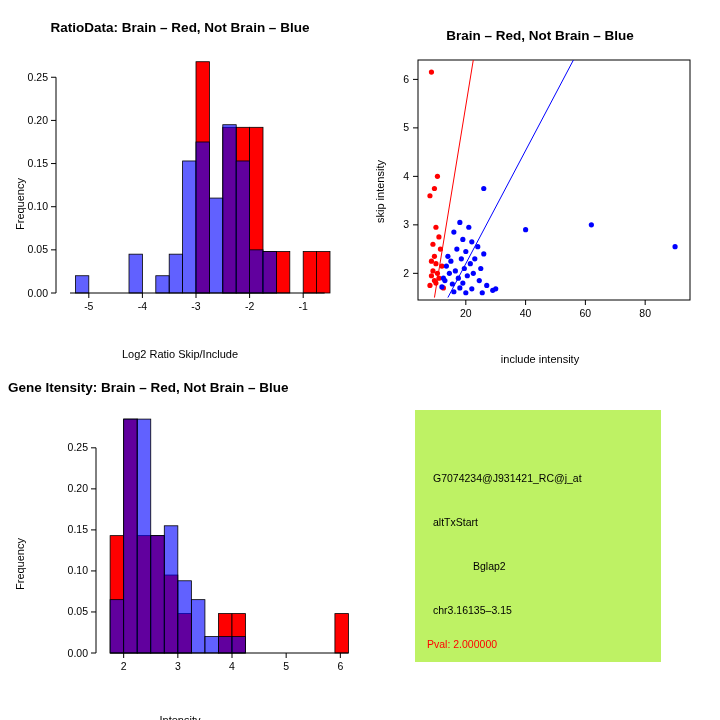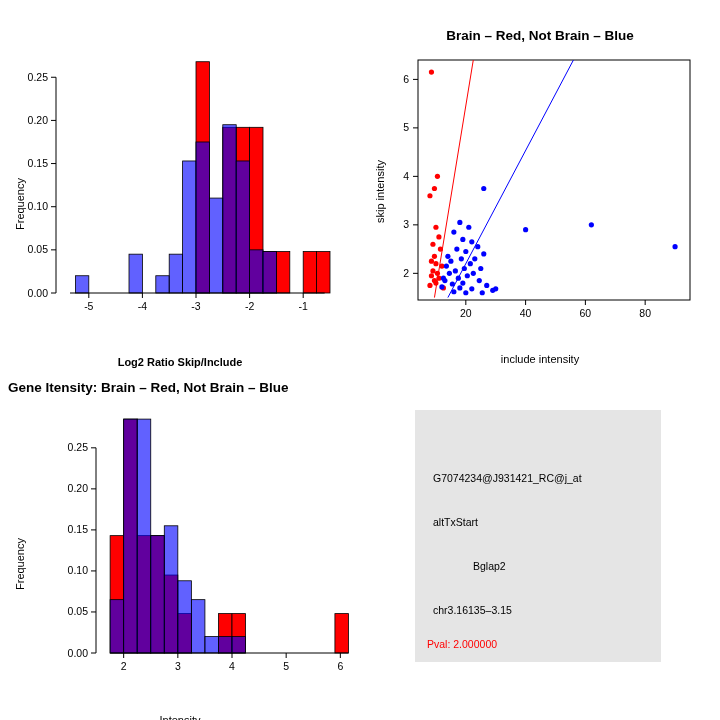--- a/index.html
+++ b/index.html
@@ -3,32 +3,33 @@
 <meta charset="utf-8">
 <style>
   html,body{margin:0;padding:0;background:#ffffff;}
   body{width:720px;height:720px;font-family:"Liberation Sans",sans-serif;color:#000;}
   #page{position:relative;width:720px;height:720px;overflow:hidden;}
   .panel{position:absolute;}
   .title{font-size:13.5px;font-weight:bold;text-align:center;white-space:nowrap;}
   .axlabel{font-size:11px;text-align:center;white-space:nowrap;}
   .vlabel{font-size:11px;white-space:nowrap;transform:rotate(-90deg);transform-origin:left top;position:absolute;}
   svg{display:block;overflow:visible;}
-  .infobox{background:#e5e5e5;}
+  .infobox{background:#bef264;}
   .infoline{font-size:10.5px;color:#000;}
   .infoline.pval{color:#ff0000;}
 </style>
 </head>
 <body>
 
 <div id="page">
 
   <div class="panel" style="left:0;top:0;width:360px;height:360px;">
+    <div class="title" style="position:absolute;left:0;top:20px;width:360px;">RatioData: Brain – Red, Not Brain – Blue</div>
     <div class="vlabel" style="left:14px;top:230px;">Frequency</div>
-    <div class="axlabel" style="position:absolute;left:0;top:356px;width:360px;font-weight:bold;">Log2 Ratio Skip/Include</div>
+    <div class="axlabel" style="position:absolute;left:0;top:348px;width:360px;">Log2 Ratio Skip/Include</div>
     <svg id="svg-hist-ratio" width="360" height="360">
         <rect x="196" y="61.725925925925935" width="13.400000000000006" height="231.27407407407406" fill="#ff0000" stroke="#000" stroke-width="0.8" fill-opacity="1"></rect>
         <rect x="209.4" y="293" width="13.399999999999977" height="0" fill="#ff0000" stroke="#000" stroke-width="0.8" fill-opacity="1"></rect>
         <rect x="222.79999999999998" y="127.31111111111113" width="13.400000000000034" height="165.68888888888887" fill="#ff0000" stroke="#000" stroke-width="0.8" fill-opacity="1"></rect>
         <rect x="236.20000000000002" y="127.31111111111113" width="13.399999999999977" height="165.68888888888887" fill="#ff0000" stroke="#000" stroke-width="0.8" fill-opacity="1"></rect>
         <rect x="249.6" y="127.31111111111113" width="13.400000000000006" height="165.68888888888887" fill="#ff0000" stroke="#000" stroke-width="0.8" fill-opacity="1"></rect>
         <rect x="263" y="251.57777777777778" width="13.399999999999977" height="41.42222222222222" fill="#ff0000" stroke="#000" stroke-width="0.8" fill-opacity="1"></rect>
         <rect x="276.4" y="251.57777777777778" width="13.399999999999977" height="41.42222222222222" fill="#ff0000" stroke="#000" stroke-width="0.8" fill-opacity="1"></rect>
         <rect x="303.20000000000005" y="251.57777777777778" width="13.399999999999977" height="41.42222222222222" fill="#ff0000" stroke="#000" stroke-width="0.8" fill-opacity="1"></rect>
         <rect x="316.6" y="251.57777777777778" width="13.399999999999977" height="41.42222222222222" fill="#ff0000" stroke="#000" stroke-width="0.8" fill-opacity="1"></rect>

